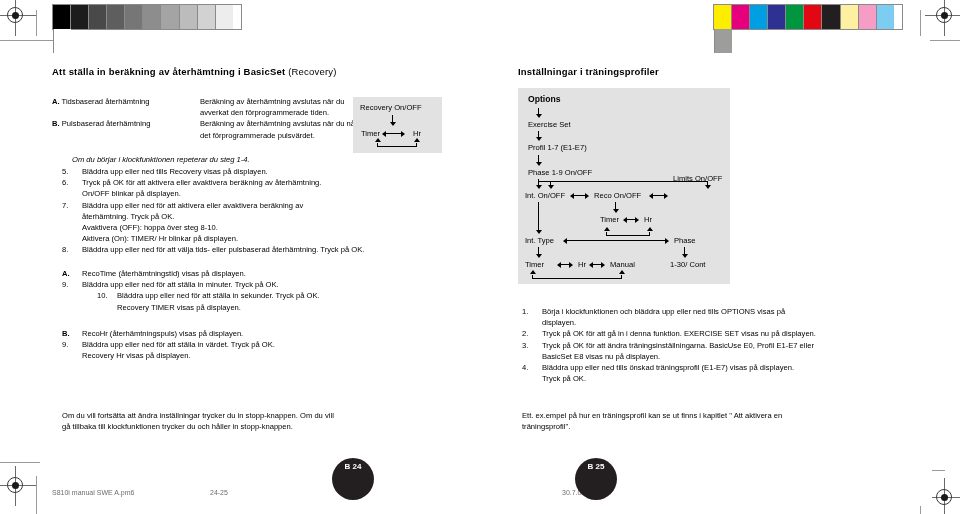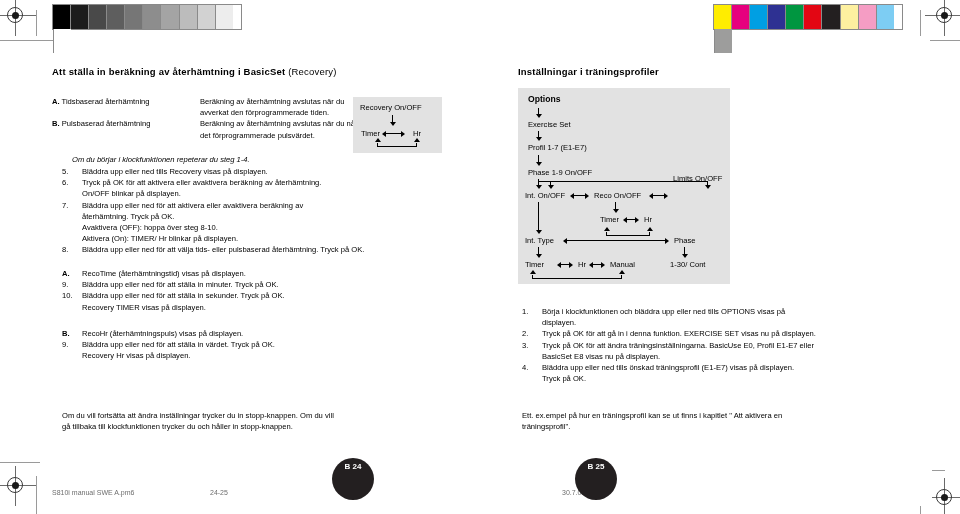--- a/index.html
+++ b/index.html
@@ -42,21 +42,21 @@
   
   .ab-table { position:absolute; }
   .ab-row { display:flex; }
   .ab-left { width:148px; flex:none; }
   .ab-right { width:160px; }
 
   
   .num-list { position:absolute; }
   .li { display:flex; }
   .li .n { width:20px; flex:none; text-align:left; }
-  .li .n.wide { width:20px; }
+  .li .n.wide { width:20px;margin-left:35px; }
   .li .t { flex:1; }
 
   
   .diagram-box { position:absolute; background:#e2e2e2; }
   .dg-label { position:absolute; font-size:7.6px; white-space:nowrap; line-height:9px; }
   .dg-label.b { font-weight:bold; font-size:8.6px; }
   .arrow-v { position:absolute; background:#000; width:1.4px; }
   .arrow-h { position:absolute; background:#000; height:1.4px; }
   .ah-down { position:absolute; width:0; height:0; border-left:3px solid transparent; border-right:3px solid transparent; border-top:4.5px solid #000; }
   .ah-up { position:absolute; width:0; height:0; border-left:3px solid transparent; border-right:3px solid transparent; border-bottom:4.5px solid #000; }

